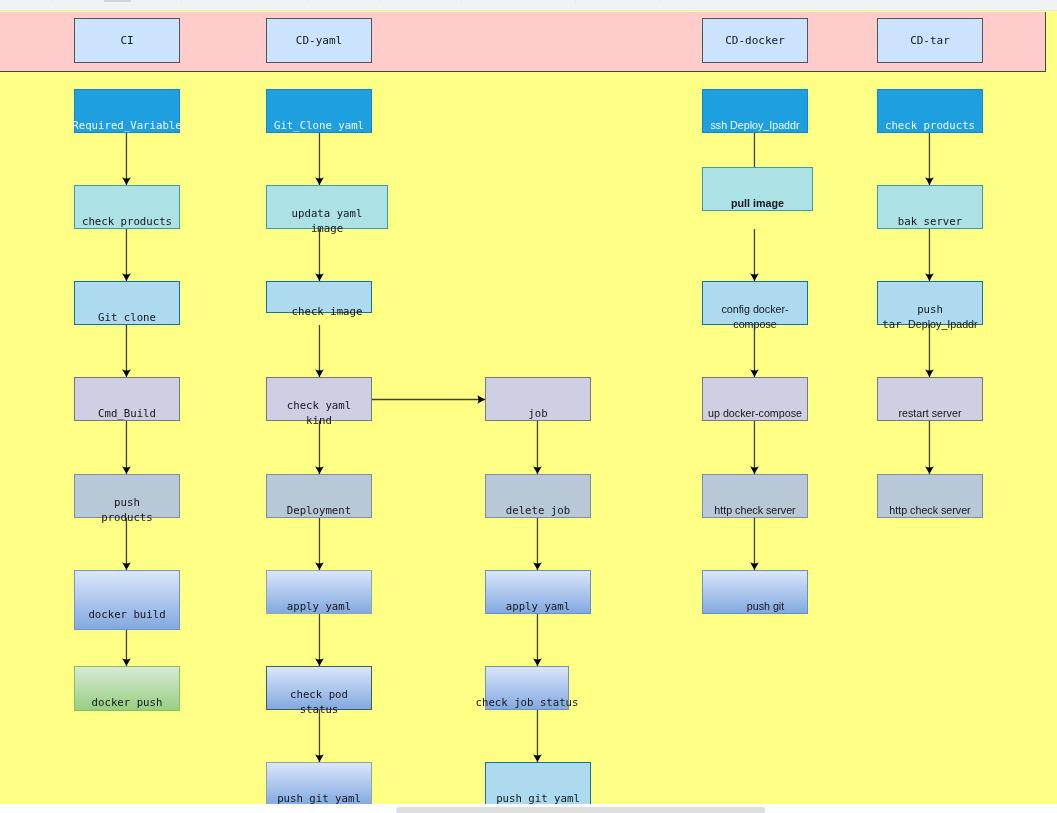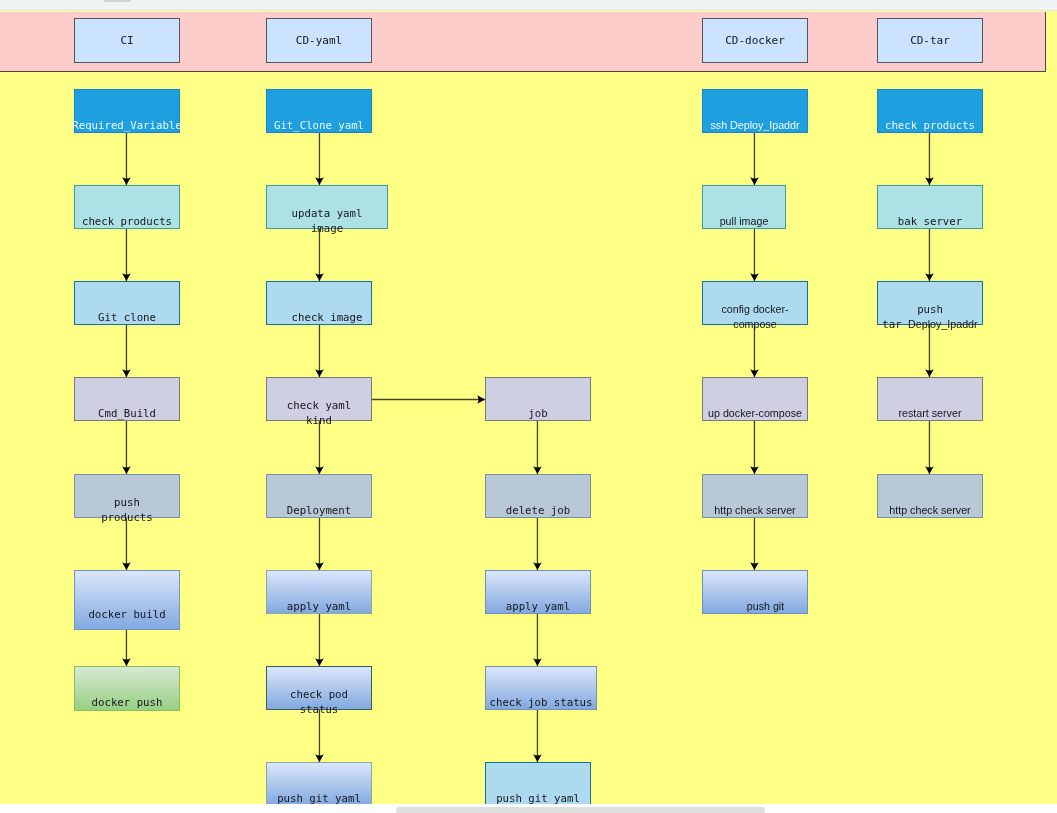--- a/index.html
+++ b/index.html
@@ -109,35 +109,35 @@
         <div class="node s-cyan" style="left: 74px; top: 185px; width: 106px; height: 44px;"><div class="txt"><span>check products</span></div></div>
         <div class="node s-lblue" style="left: 74px; top: 281px; width: 106px; height: 44px;"><div class="txt"><span>Git clone</span></div></div>
         <div class="node s-lav" style="left: 74px; top: 377px; width: 106px; height: 44px;"><div class="txt"><span>Cmd_Build</span></div></div>
         <div class="node s-gray" style="left: 74px; top: 474px; width: 106px; height: 44px;"><div class="txt"><span>push
 products</span></div></div>
         <div class="node s-gblue" style="left: 74px; top: 570px; width: 106px; height: 60px; border-color: rgb(114, 147, 195);"><div class="txt"><span>docker build</span></div></div>
         <div class="node s-ggreen" style="left: 74px; top: 666px; width: 106px; height: 45px;"><div class="txt"><span>docker push</span></div></div>
         <div class="node s-blue" style="left: 266px; top: 89px; width: 106px; height: 44px;"><div class="txt"><span>Git_Clone yaml</span></div></div>
         <div class="node s-cyan" style="left: 266px; top: 185px; width: 122px; height: 44px;"><div class="txt"><span>updata yaml
 image</span></div></div>
-        <div class="node s-lblue" style="left: 266px; top: 281px; width: 106px; height: 44px; padding-left: 16px;"><div class="txt"><span>check image</span></div></div>
+        <div class="node s-lblue" style="left: 266px; top: 281px; width: 106px; height: 32px; padding-left: 16px;"><div class="txt"><span>check image</span></div></div>
         <div class="node s-lav" style="left: 266px; top: 377px; width: 106px; height: 44px;"><div class="txt"><span>check yaml
 kind</span></div></div>
         <div class="node s-gray" style="left: 266px; top: 474px; width: 106px; height: 44px;"><div class="txt"><span>Deployment</span></div></div>
         <div class="node s-gblue" style="left: 266px; top: 570px; width: 106px; height: 44px; border-color: rgb(140, 167, 169);"><div class="txt"><span>apply yaml</span></div></div>
         <div class="node s-gblue" style="left: 266px; top: 666px; width: 106px; height: 44px; border-color: rgb(60, 94, 92);"><div class="txt"><span>check pod
 status</span></div></div>
         <div class="node s-gblue" style="left: 266px; top: 762px; width: 106px; height: 44px; border-color: rgb(138, 166, 168);"><div class="txt"><span>push git yaml</span></div></div>
         <div class="node s-lav" style="left: 485px; top: 377px; width: 106px; height: 44px;"><div class="txt"><span>job</span></div></div>
         <div class="node s-gray" style="left: 485px; top: 474px; width: 106px; height: 44px;"><div class="txt"><span>delete job</span></div></div>
         <div class="node s-gblue" style="left: 485px; top: 570px; width: 106px; height: 44px; border-color: rgb(106, 144, 194);"><div class="txt"><span>apply yaml</span></div></div>
-        <div class="node s-gblue" style="left: 485px; top: 666px; width: 112px; height: 44px; border-color: rgb(114, 147, 176);"><div class="txt"><span>check job status</span></div></div>
+        <div class="node s-gblue" style="left: 485px; top: 666px; width: 84px; height: 44px; border-color: rgb(114, 147, 176);"><div class="txt"><span>check job status</span></div></div>
         <div class="node s-lblue" style="left: 485px; top: 762px; width: 106px; height: 44px;"><div class="txt"><span>push git yaml</span></div></div>
         <div class="node s-blue sans" style="left: 702px; top: 89px; width: 106px; height: 44px;"><div class="txt"><span>ssh Deploy_Ipaddr</span></div></div>
-        <div class="node s-cyan sans" style="left: 702px; top: 185px; width: 84px; height: 44px;"><div class="txt"><span>pull image</span></div></div>
+        <div class="node s-cyan sans" style="left: 702px; top: 167px; width: 111px; height: 44px; font-weight: bold;"><div class="txt"><span>pull image</span></div></div>
         <div class="node s-lblue sans" style="left: 702px; top: 281px; width: 106px; height: 44px;"><div class="txt"><span>config docker-
 compose</span></div></div>
         <div class="node s-lav sans" style="left: 702px; top: 377px; width: 106px; height: 44px;"><div class="txt"><span>up docker-compose</span></div></div>
         <div class="node s-gray sans" style="left: 702px; top: 474px; width: 106px; height: 44px;"><div class="txt"><span>http check server</span></div></div>
         <div class="node s-gblue sans" style="left: 702px; top: 570px; width: 106px; height: 44px; border-color: rgb(106, 144, 194); padding-left: 21px;"><div class="txt"><span>push git</span></div></div>
         <div class="node s-blue" style="left: 877px; top: 89px; width: 106px; height: 44px;"><div class="txt"><span>check products</span></div></div>
         <div class="node s-cyan" style="left: 877px; top: 185px; width: 106px; height: 44px;"><div class="txt"><span>bak server</span></div></div>
         <div class="node s-lblue" style="left: 877px; top: 281px; width: 106px; height: 44px;"><div class="txt"><span>push
 tar </span><span class="sans">Deploy_Ipaddr</span></div></div>
         <div class="node s-lav sans" style="left: 877px; top: 377px; width: 106px; height: 44px;"><div class="txt"><span>restart server</span></div></div>

